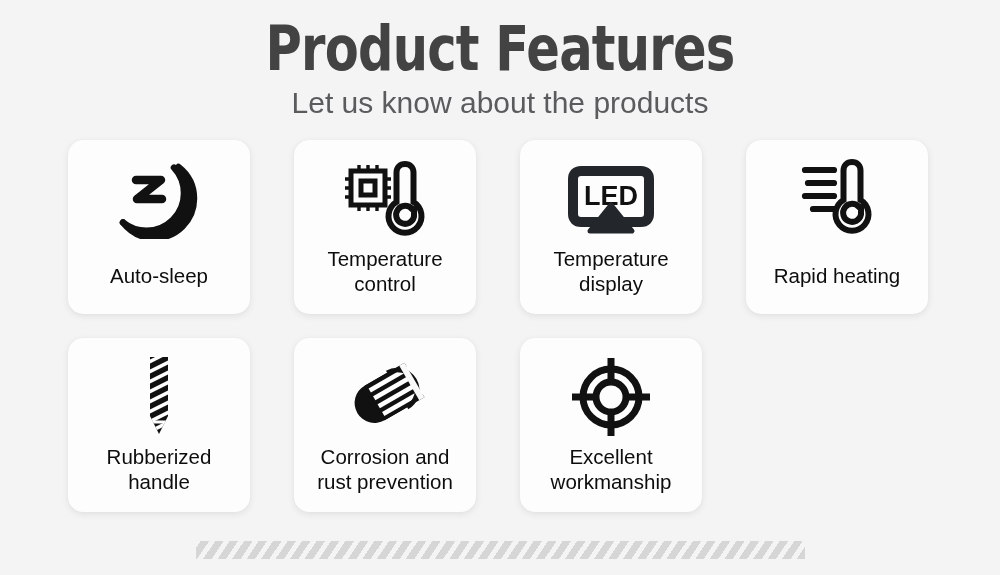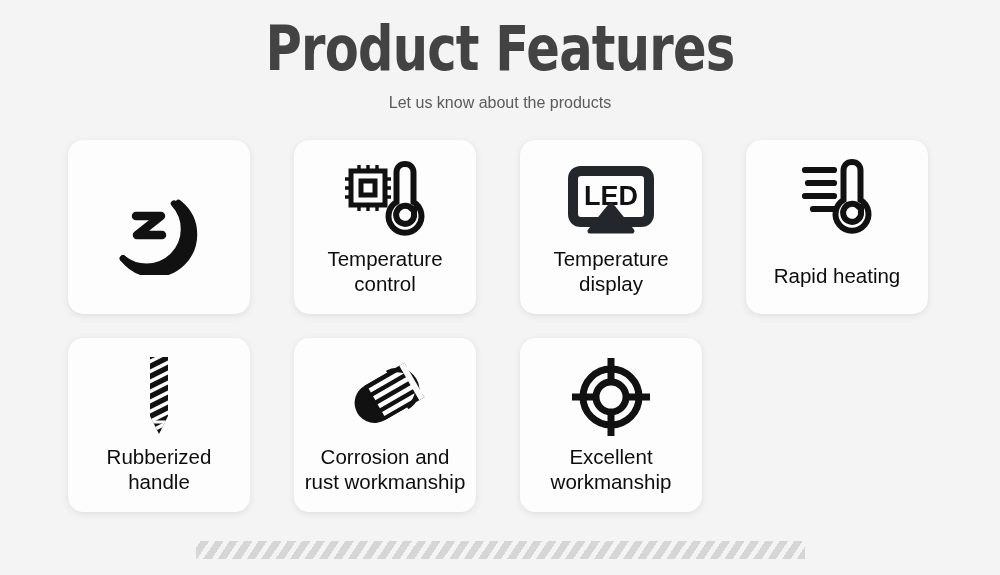--- a/index.html
+++ b/index.html
@@ -40,21 +40,21 @@
     letter-spacing: -1px;
     color: #434343;
     transform: scaleX(0.80);
     transform-origin: center top;
     white-space: nowrap;
   }
   .subtitle {
     margin: 0;
     padding-top: 6px;
     font-family: "Liberation Sans", sans-serif;
-    font-size: 16px;
+    font-size: 30px;
     line-height: 28px;
     font-weight: 400;
     color: #5a5b5d;
     white-space: nowrap;
   }
 
   
   .grid {
     position: absolute;
     top: 140px;
@@ -143,20 +143,21 @@
 
     <div class="card">
       <div class="card-icon">
         <svg width="86" height="80" viewBox="0 0 86 80" aria-hidden="true">
           <path d="M62.5 8 C72 15.5 78 26.7 78 39.5 C78 61.3 60.3 79 38.5 79 C25.8 79 14.5 73 7 63.5 C13.5 68.7 21.6 71.8 30.4 71.8 C51.2 71.8 68 55 68 34.2 C68 24.3 64.2 15.3 58 8.6 Z" fill="#111111"></path>
           <path d="M62.5 8 C72 15.5 78 26.7 78 39.5 C78 61.3 60.3 79 38.5 79 C25.8 79 14.5 73 7 63.5" fill="none" stroke="#111111" stroke-width="6.5" stroke-linecap="round" stroke-linejoin="round"></path>
           <path d="M58 8.6 C64.2 15.3 68 24.3 68 34.2 C68 55 51.2 71.8 30.4 71.8 C21.6 71.8 13.5 68.7 7 63.5" fill="none" stroke="#111111" stroke-width="6.5" stroke-linecap="round" stroke-linejoin="round"></path>
           <path d="M20 21 H45 L21 40 H46" fill="none" stroke="#111111" stroke-width="8.5" stroke-linecap="round" stroke-linejoin="round"></path>
         </svg>
       </div>
+      <div class="card-label">Auto-sleep</div>
     </div>
 
 
     <div class="card two-line">
       <div class="card-icon">
         <svg width="86" height="82" viewBox="0 0 86 82" aria-hidden="true">
 
           <rect x="9" y="13" width="34" height="34" fill="none" stroke="#111111" stroke-width="5"></rect>
           <rect x="19" y="23" width="14" height="14" fill="none" stroke="#111111" stroke-width="5"></rect>
 
@@ -269,21 +270,21 @@
               <rect x="38" y="51.5" width="45" height="4.6" fill="#ffffff"></rect>
             </g>
 
             <path d="M62 20 A20 20 0 0 1 62 60" fill="none" stroke="#111111" stroke-width="4.5"></path>
             <rect x="76" y="20" width="6" height="40" fill="#f9f9f9"></rect>
             <path d="M62 20 L62 60" fill="none" stroke="#111111" stroke-width="0"></path>
           </g>
         </svg>
       </div>
       <div class="card-label">Corrosion and
-rust workmanship</div>
+rust prevention</div>
     </div>
 
     <div class="card two-line">
       <div class="card-icon">
         <svg width="84" height="84" viewBox="0 0 84 84" aria-hidden="true">
           <circle cx="42" cy="42" r="28" fill="none" stroke="#111111" stroke-width="7"></circle>
           <circle cx="42" cy="42" r="15" fill="none" stroke="#111111" stroke-width="7"></circle>
           <g stroke="#111111" stroke-width="7" stroke-linecap="butt">
             <line x1="42" y1="3" x2="42" y2="30"></line>
             <line x1="42" y1="54" x2="42" y2="81"></line>

